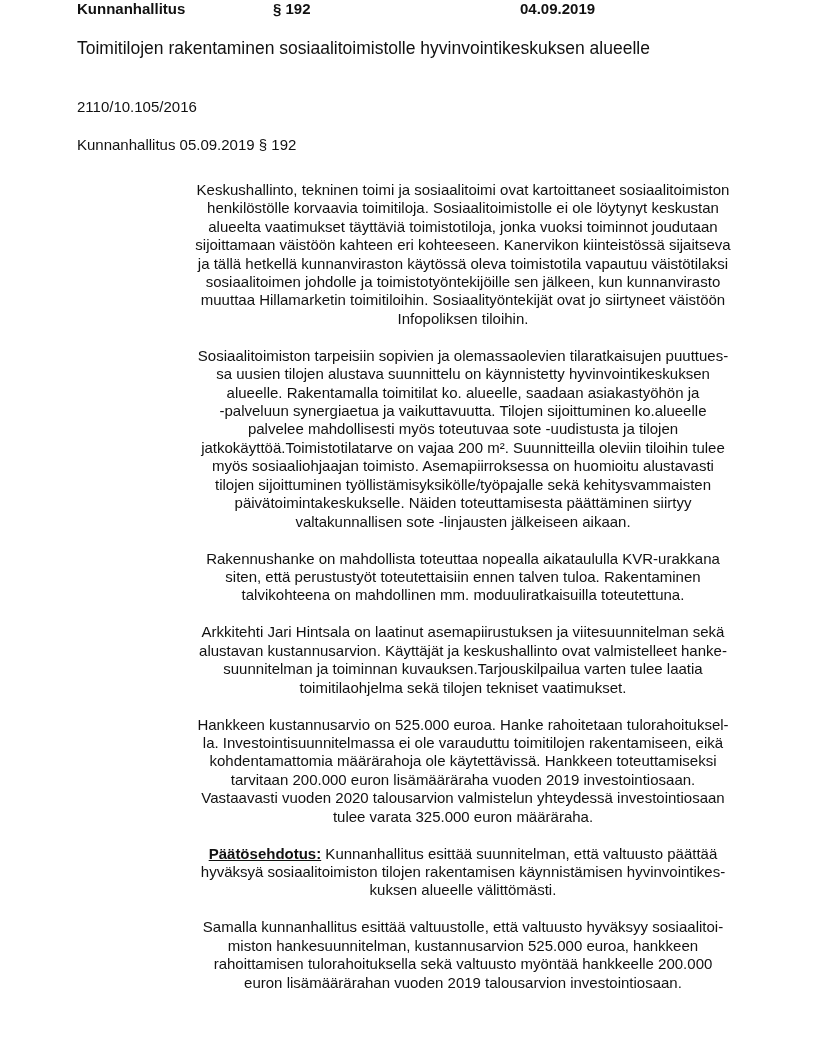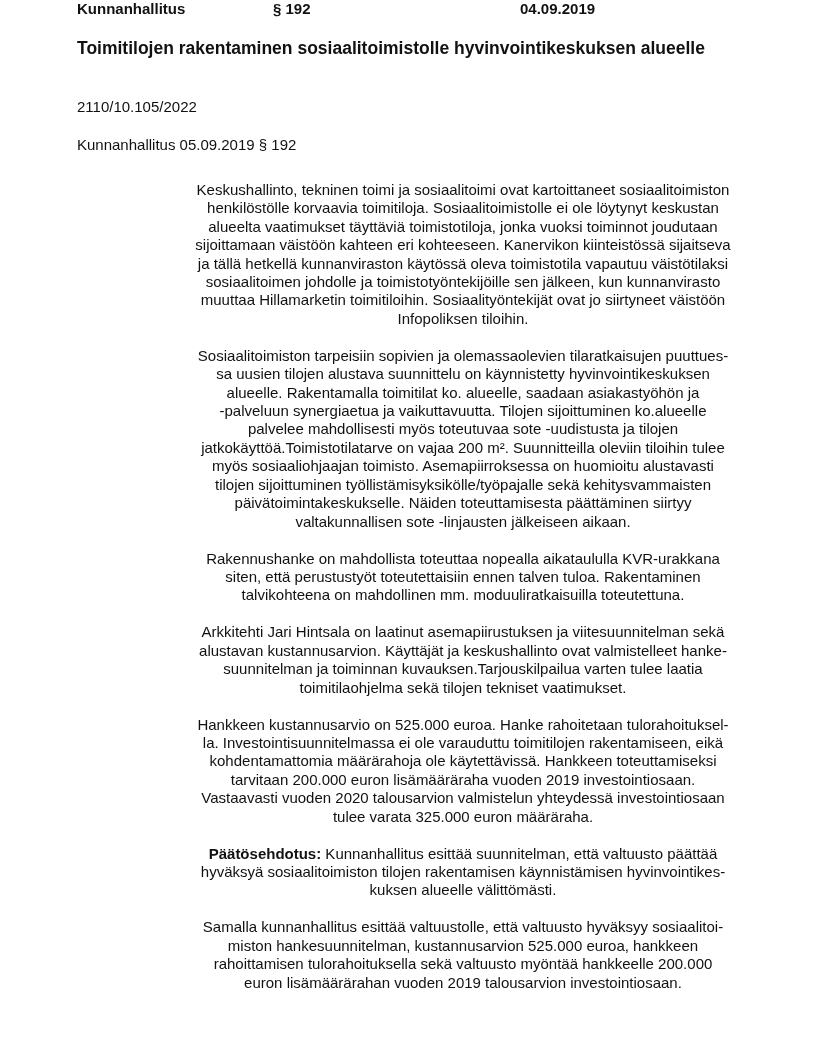--- a/index.html
+++ b/index.html
@@ -33,21 +33,21 @@
     .hdr-body { left: 0; }
     .hdr-section { left: 196px; }
     .hdr-date { left: 443px; }
 
     .title {
       position: absolute;
       top: 37px;
       left: 77px;
       width: 640px;
       font-size: 17.5px;
-      font-weight: bold;
+      font-weight: normal;
       line-height: 22px;
       margin: 0;
     }
     .ref-number {
       position: absolute;
       top: 98px;
       left: 77px;
       font-size: 15px;
       line-height: 18px;
     }
@@ -66,34 +66,35 @@
       font-size: 15px;
       line-height: 18.4px;
     }
     .body-text p {
       margin: 0 0 18.6px 0;
       white-space: pre-line;
       text-align: center;
     }
     .proposal-label {
       font-weight: bold;
+      text-decoration: underline;
     }
   </style>
 </head>
 <body>
 
 <div class="header-row">
   <span class="hdr-body">Kunnanhallitus</span>
   <span class="hdr-section">§ 192</span>
   <span class="hdr-date">04.09.2019</span>
 </div>
 
 <h1 class="title">Toimitilojen rakentaminen sosiaalitoimistolle hyvinvointikeskuksen alueelle</h1>
 
-<div class="ref-number">2110/10.105/2022</div>
+<div class="ref-number">2110/10.105/2016</div>
 
 <div class="meeting-line">Kunnanhallitus 05.09.2019 § 192</div>
 
 <div class="body-text">
   <p>Keskushallinto, tekninen toimi ja sosiaalitoimi ovat kartoittaneet sosiaalitoimiston
 henkilöstölle korvaavia toimitiloja. Sosiaalitoimistolle ei ole löytynyt keskustan
 alueelta vaatimukset täyttäviä toimistotiloja, jonka vuoksi toiminnot joudutaan
 sijoittamaan väistöön kahteen eri kohteeseen. Kanervikon kiinteistössä sijaitseva
 ja tällä hetkellä kunnanviraston käytössä oleva toimistotila vapautuu väistötilaksi
 sosiaalitoimen johdolle ja toimistotyöntekijöille sen jälkeen, kun kunnanvirasto

